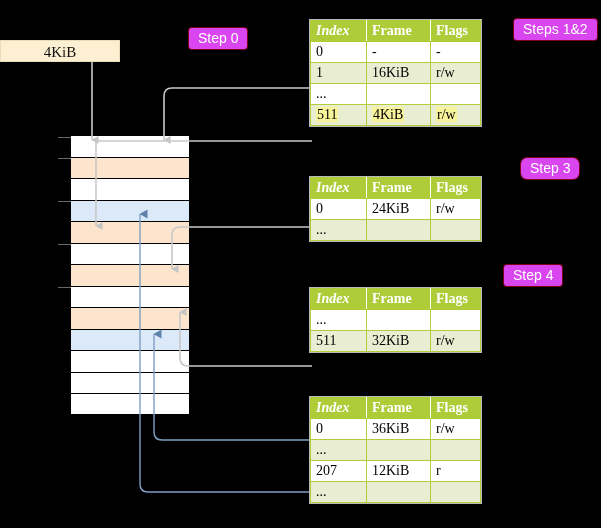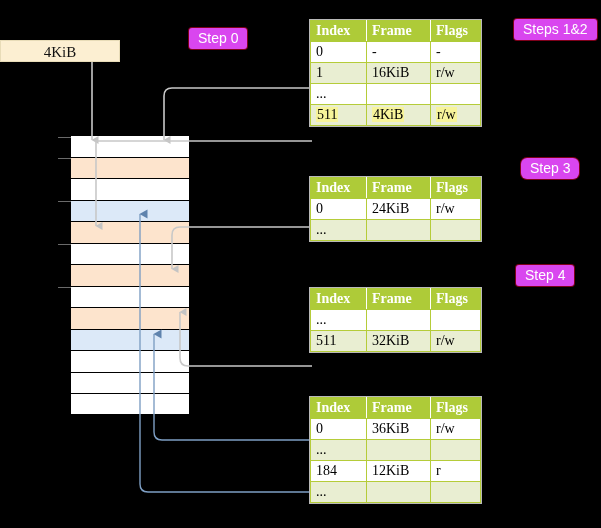--- a/index.html
+++ b/index.html
@@ -86,37 +86,37 @@
     border-color:#aecb38;
     border-right-color:#ffffff;
     font-size:14px;
   }
   .ptable th:last-child{border-right-color:#aecb38;}
   .ptable tr.alt td{background:#e9eed2;}
   .ptable tr.plain td{background:#ffffff;}
   .ptable td.c-index{width:56px;}
   .ptable td.c-frame{width:64px;}
   .ptable td.c-flags{width:50px;}
-  .ptable th.c-index{width:56px;}
+  .ptable th.c-index{width:56px;font-style:italic;}
   .ptable th.c-frame{width:64px;}
   .ptable th.c-flags{width:50px;}
   .hl-cell span{background:#f7f49a;padding:0 1px;}
 
   
   svg.wires{position:absolute;left:0;top:0;width:601px;height:528px;overflow:visible;pointer-events:none;}
 </style>
 </head>
 <body>
 
 <div class="stage">
 
   <div class="badge" style="left:189px;top:28px;">Step 0</div>
   <div class="badge" style="left:514px;top:19px;">Steps 1&amp;2</div>
   <div class="badge" style="left:521px;top:158px;border-radius:6px;">Step 3</div>
-  <div class="badge" style="left:516px;top:265px;">Step 4</div>
+  <div class="badge" style="left:504px;top:265px;">Step 4</div>
 
   <div class="kib-box">
     <span>4KiB</span>
   </div>
 
   <div class="memcol">
     <div class="memrow white" style="top:0px;"></div>
     <div class="memrow orange" style="top:21.5px;"></div>
     <div class="memrow white" style="top:43px;"></div>
     <div class="memrow blue" style="top:64.5px;"></div>
@@ -247,21 +247,21 @@
       <td class="c-index">0</td>
       <td class="c-frame">36KiB</td>
       <td class="c-flags">r/w</td>
     </tr>
     <tr class="alt">
       <td class="c-index">...</td>
       <td class="c-frame"></td>
       <td class="c-flags"></td>
     </tr>
     <tr class="plain">
-      <td class="c-index">184</td>
+      <td class="c-index">207</td>
       <td class="c-frame">12KiB</td>
       <td class="c-flags">r</td>
     </tr>
     <tr class="alt">
       <td class="c-index">...</td>
       <td class="c-frame"></td>
       <td class="c-flags"></td>
     </tr>
   </tbody>
     </table>

